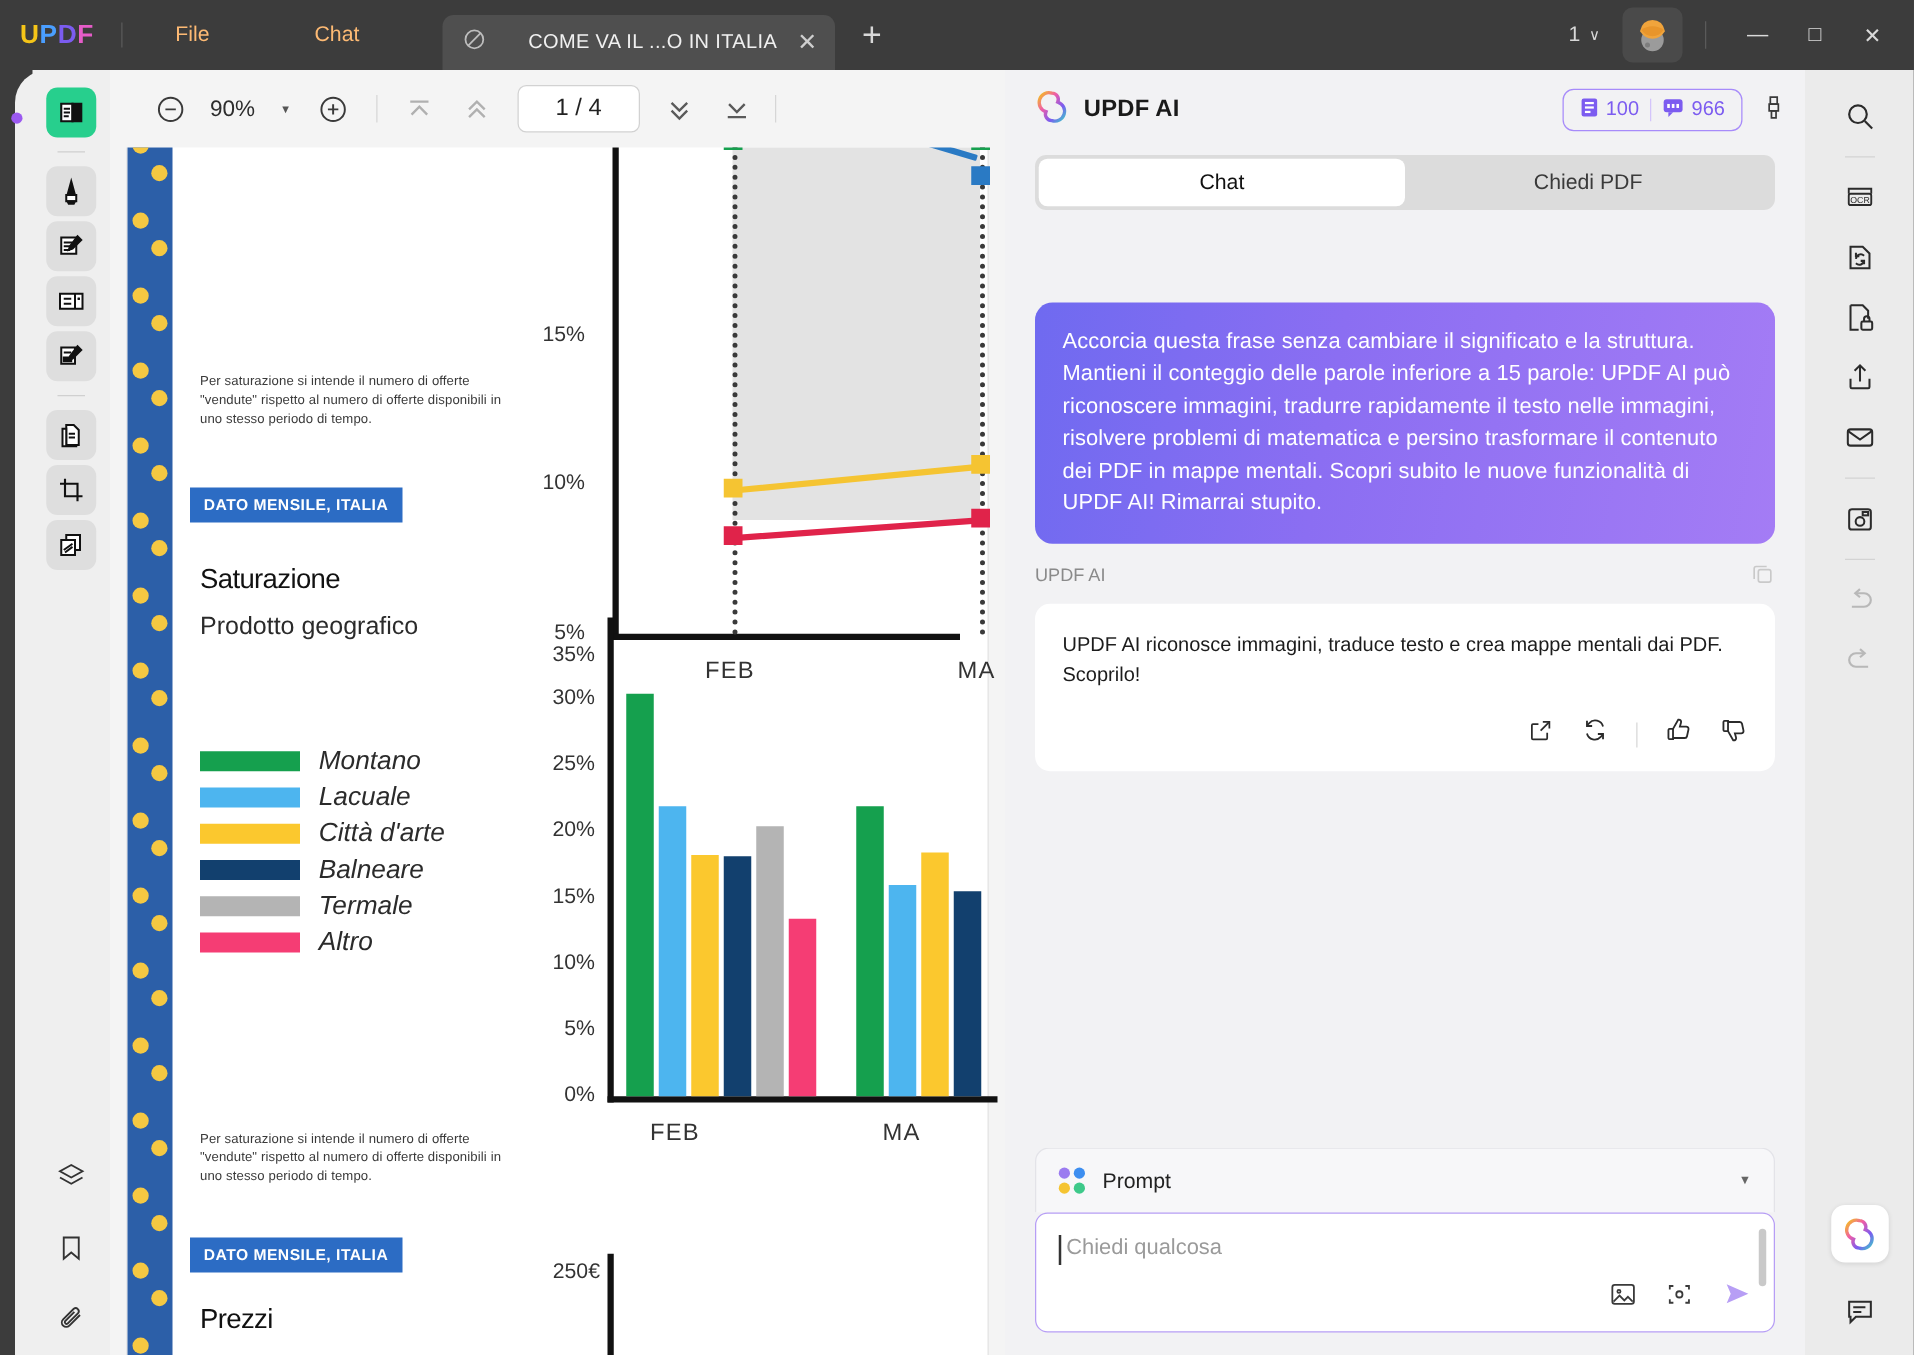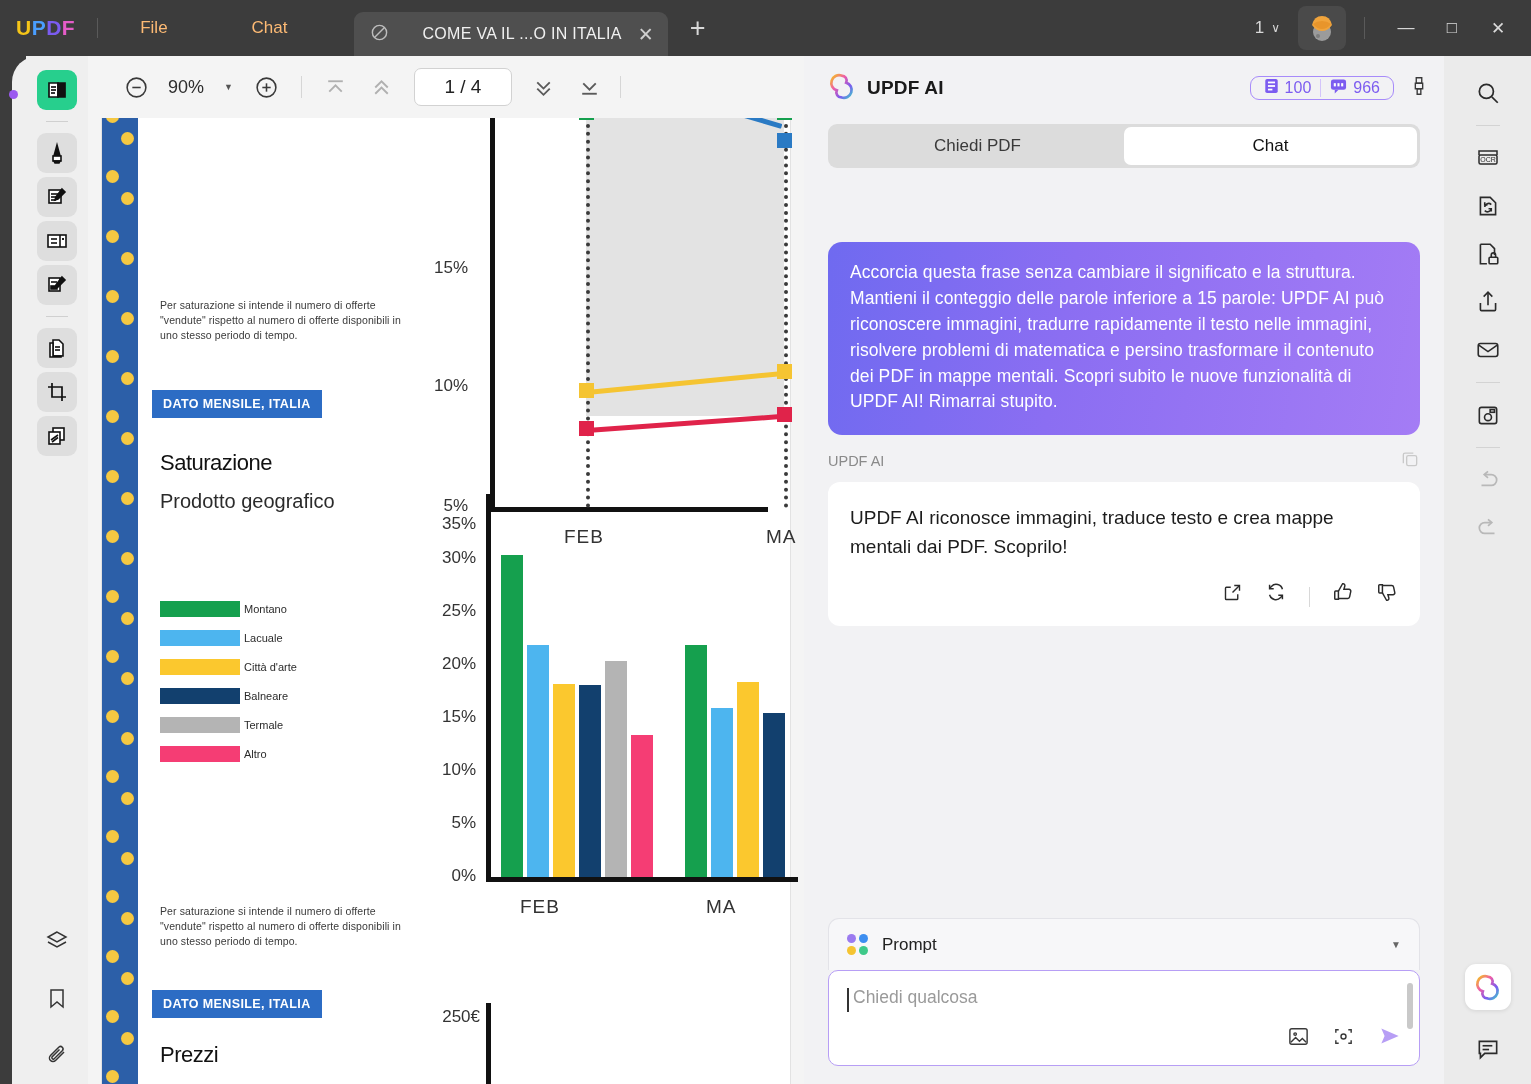--- a/index.html
+++ b/index.html
@@ -102,21 +102,21 @@
   .note { position:absolute; font-size: 10.5px; line-height: 1.45; color:#3a3a3a; width: 250px; letter-spacing:.1px; }
 
   .badge { position:absolute; background:#2c6cc4; color:#fff; font-size:12.5px;
     font-weight:bold; letter-spacing:.4px; padding:7px 11px; }
   .h1 { position:absolute; font-size:22px; font-weight:normal; color:#111; letter-spacing:-.5px; }
   .h2 { position:absolute; font-size:20px; color:#2b2b2b; }
 
   .legend-bar { position:absolute; left:22px; top:584px; }
   .brow { display:flex; align-items:center; height:29px; }
   .bswatch { width: 80px; height: 16px; }
-  .blabel { margin-left:4px; font-size:11px; color:#2b2b2b; }
+  .blabel { margin-left:15px; font-size:21px; color:#2b2b2b;font-style:italic; }
 
   
   .chart { position:absolute; }
   .axis-lbl { position:absolute; font-size:17px; color:#333; text-align:right; }
   .xlabel { position:absolute; font-size:19px; color:#333; letter-spacing:1px; }
   .yaxis { position:absolute; background:#111; }
   .xaxis { position:absolute; background:#111; }
   .bar { position:absolute; bottom:0; }
   .dashline { position:absolute; width:0; border-left:4px dotted #3a3a3a; }
   .band { position:absolute; background:#e3e3e3; }
@@ -125,21 +125,21 @@
 
   
   .aipanel {
     position:absolute; left:804px; top:0; width: 640px; height: 1028px;
     background:#f2f2f4;
   }
   .ai-header { height: 64px; display:flex; align-items:center; padding: 0 14px 0 24px; }
   .ai-title { font-size:19px; font-weight:bold; color:#1a1a1a; margin-left:12px; letter-spacing:.2px; }
   .credits {
     margin-left:auto; display:flex; align-items:center; gap:0;
-    border:1.6px solid #a78bfa; border-radius:9px; height:24px; padding: 0 4px;
+    border:1.6px solid #a78bfa; border-radius:9px; height:34px; padding: 0 4px;
   }
   .cred { display:flex; align-items:center; gap:6px; color:#7c5cf0; font-size:16px; padding: 0 9px; }
   .cred-sep { width:1px; height:18px; background:#d3c4fb; }
   .brush { margin-left:14px; cursor:pointer; color:#3a3a3a; }
 
   .tabs-wrap { margin: 4px 24px 0 24px; height:44px; background:#dcdcdc; border-radius:9px;
     display:flex; padding:3px; }
   .ai-tab { flex:1; display:flex; align-items:center; justify-content:center;
     font-size:17px; color:#3a3a3a; border-radius:7px; cursor:pointer; }
   .ai-tab.sel { background:#fff; color:#111; }
@@ -148,21 +148,21 @@
   .bubble-user {
     margin-top: 66px;
     background: linear-gradient(100deg, #6f6af0 0%, #8b6ef2 40%, #a47cf5 100%);
     color:#fff; border-radius:14px; padding: 18px 22px 20px 22px;
     font-size:17.5px; line-height:1.48; letter-spacing:.1px;
   }
   .ai-name { margin-top:14px; display:flex; align-items:center; font-size:14.5px; color:#8a8a8a; }
   .copy-ic { margin-left:auto; color:#c9c9c9; cursor:pointer; }
   .bubble-ai {
     margin-top:10px; background:#fff; border-radius:12px; padding: 22px 22px 14px 22px;
-    font-size:19px; line-height:1.5; color:#1c1c1c;
+    font-size:16px; line-height:1.5; color:#1c1c1c;
   }
   .ai-actions { display:flex; align-items:center; justify-content:flex-end; gap: 22px;
     margin-top: 20px; color:#2b2b2b; }
   .act-sep { width:1px; height:20px; background:#d8d8d8; }
 
   .composer { position:absolute; left:24px; bottom: 18px; width: 592px; }
   .prompt-head {
     height:52px; background:#f7f7f9; border:1px solid #e3e3e8; border-bottom:none;
     border-radius:11px 11px 0 0; display:flex; align-items:center; padding: 0 18px;
   }
@@ -584,22 +584,22 @@
         <span class="brush">
           <svg width="22" height="22" viewBox="0 0 24 24" fill="none" stroke="#3a3a3a" stroke-width="1.5">
             <path d="M9 3h6v6H9z"></path>
               <path d="M8 9h8v6H8z"></path>
               <path d="M10 15h4v6h-4z"></path>
           </svg>
         </span>
       </div>
 
       <div class="tabs-wrap">
+        <div class="ai-tab sel">Chat</div>
         <div class="ai-tab">Chiedi PDF</div>
-        <div class="ai-tab sel">Chat</div>
       </div>
 
       <div class="chat-area">
         <div class="bubble-user">Accorcia questa frase senza cambiare il significato e la struttura. Mantieni il conteggio delle parole inferiore a 15 parole: UPDF AI può riconoscere immagini, tradurre rapidamente il testo nelle immagini, risolvere problemi di matematica e persino trasformare il contenuto dei PDF in mappe mentali. Scopri subito le nuove funzionalità di UPDF AI! Rimarrai stupito.</div>
 
         <div class="ai-name">
           <span>UPDF AI</span>
           <span class="copy-ic">
             <svg width="20" height="20" viewBox="0 0 24 24" fill="none" stroke="#c9c9c9" stroke-width="1.6">
               <rect x="8" y="8" width="12" height="12" rx="2"></rect>

